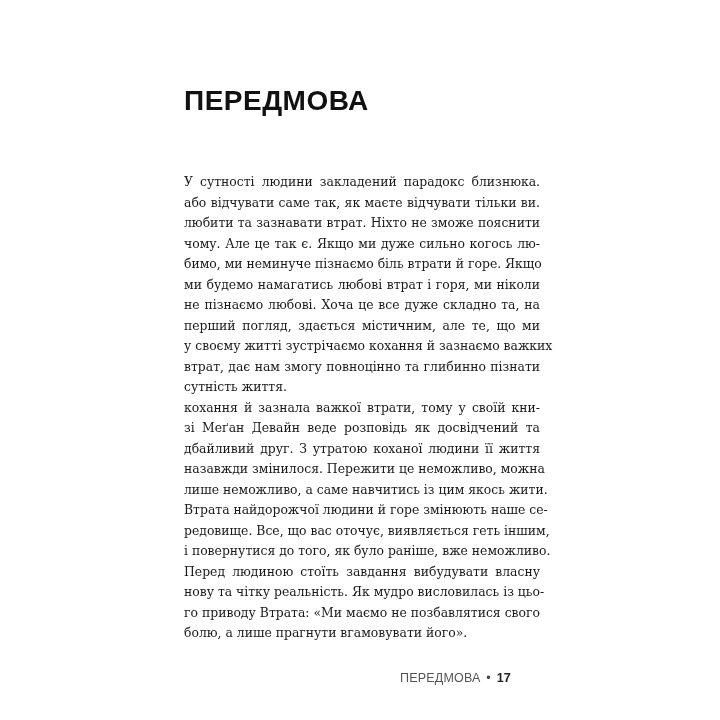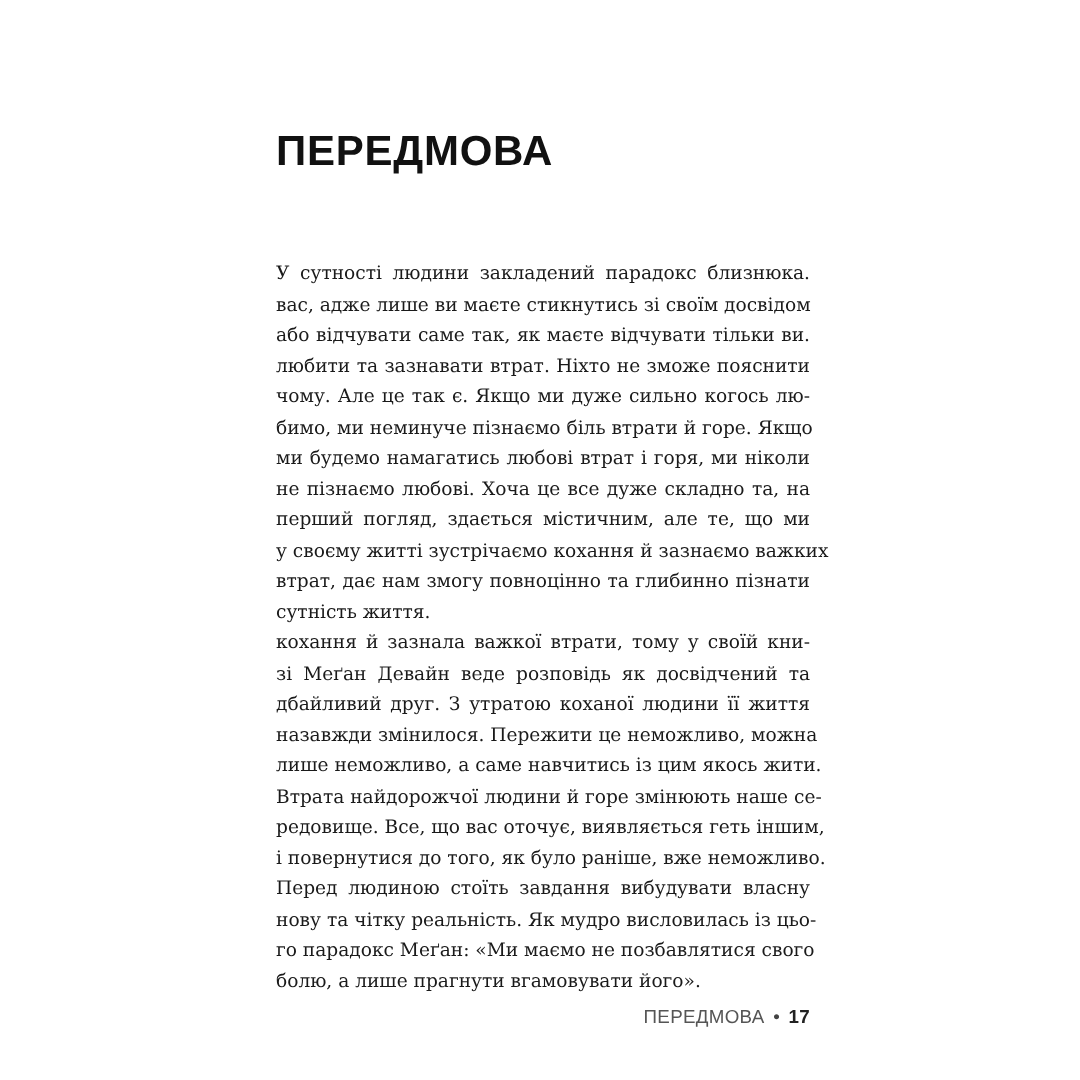--- a/index.html
+++ b/index.html
@@ -53,21 +53,21 @@
       text-align-last: left;
     }
     .line.indent {
       padding-left: 14px;
     }
     .footer {
       position: absolute;
       left: 400px;
       top: 671px;
       width: 140px;
-      text-align: right;
+      text-align: left;
       font-family: "Liberation Sans", sans-serif;
       font-size: 12.5px;
       color: #555555;
       letter-spacing: 0.2px;
     }
     .footer .page-num {
       color: #222222;
       font-weight: bold;
     }
     .footer .bullet {
@@ -77,21 +77,20 @@
   </style>
 </head>
 <body>
 
 <div class="page">
   <h1 class="title">ПЕРЕДМОВА</h1>
 
   <div class="body-text">
     <div>
       <span class="line">У сутності людини закладений парадокс близнюка.</span>
-      <span class="line">вас, адже лише ви маєте стикнутись зі своїм досвідом</span>
       <span class="line">або відчувати саме так, як маєте відчувати тільки ви.</span>
       <span class="line">любити та зазнавати втрат. Ніхто не зможе пояснити</span>
       <span class="line">чому. Але це так є. Якщо ми дуже сильно когось лю-</span>
       <span class="line">бимо, ми неминуче пізнаємо біль втрати й горе. Якщо</span>
       <span class="line">ми будемо намагатись любові втрат і горя, ми ніколи</span>
       <span class="line">не пізнаємо любові. Хоча це все дуже складно та, на</span>
       <span class="line">перший погляд, здається містичним, але те, що ми</span>
       <span class="line">у своєму житті зустрічаємо кохання й зазнаємо важких</span>
       <span class="line">втрат, дає нам змогу повноцінно та глибинно пізнати</span>
       <span class="line last">сутність життя.</span>
@@ -100,21 +99,21 @@
       <span class="line">кохання й зазнала важкої втрати, тому у своїй кни-</span>
       <span class="line">зі Меґан Девайн веде розповідь як досвідчений та</span>
       <span class="line">дбайливий друг. З утратою коханої людини її життя</span>
       <span class="line">назавжди змінилося. Пережити це неможливо, можна</span>
       <span class="line">лише неможливо, а саме навчитись із цим якось жити.</span>
       <span class="line">Втрата найдорожчої людини й горе змінюють наше се-</span>
       <span class="line">редовище. Все, що вас оточує, виявляється геть іншим,</span>
       <span class="line">і повернутися до того, як було раніше, вже неможливо.</span>
       <span class="line">Перед людиною стоїть завдання вибудувати власну</span>
       <span class="line">нову та чітку реальність. Як мудро висловилась із цьо-</span>
-      <span class="line">го парадокс Меґан: «Ми маємо не позбавлятися свого</span>
+      <span class="line">го приводу Втрата: «Ми маємо не позбавлятися свого</span>
       <span class="line last">болю, а лише прагнути вгамовувати його».</span>
     </div>
   </div>
 
   <div class="footer">
     <span>ПЕРЕДМОВА</span>
     <span class="bullet">•</span>
     <span class="page-num">17</span>
   </div>
 </div>

